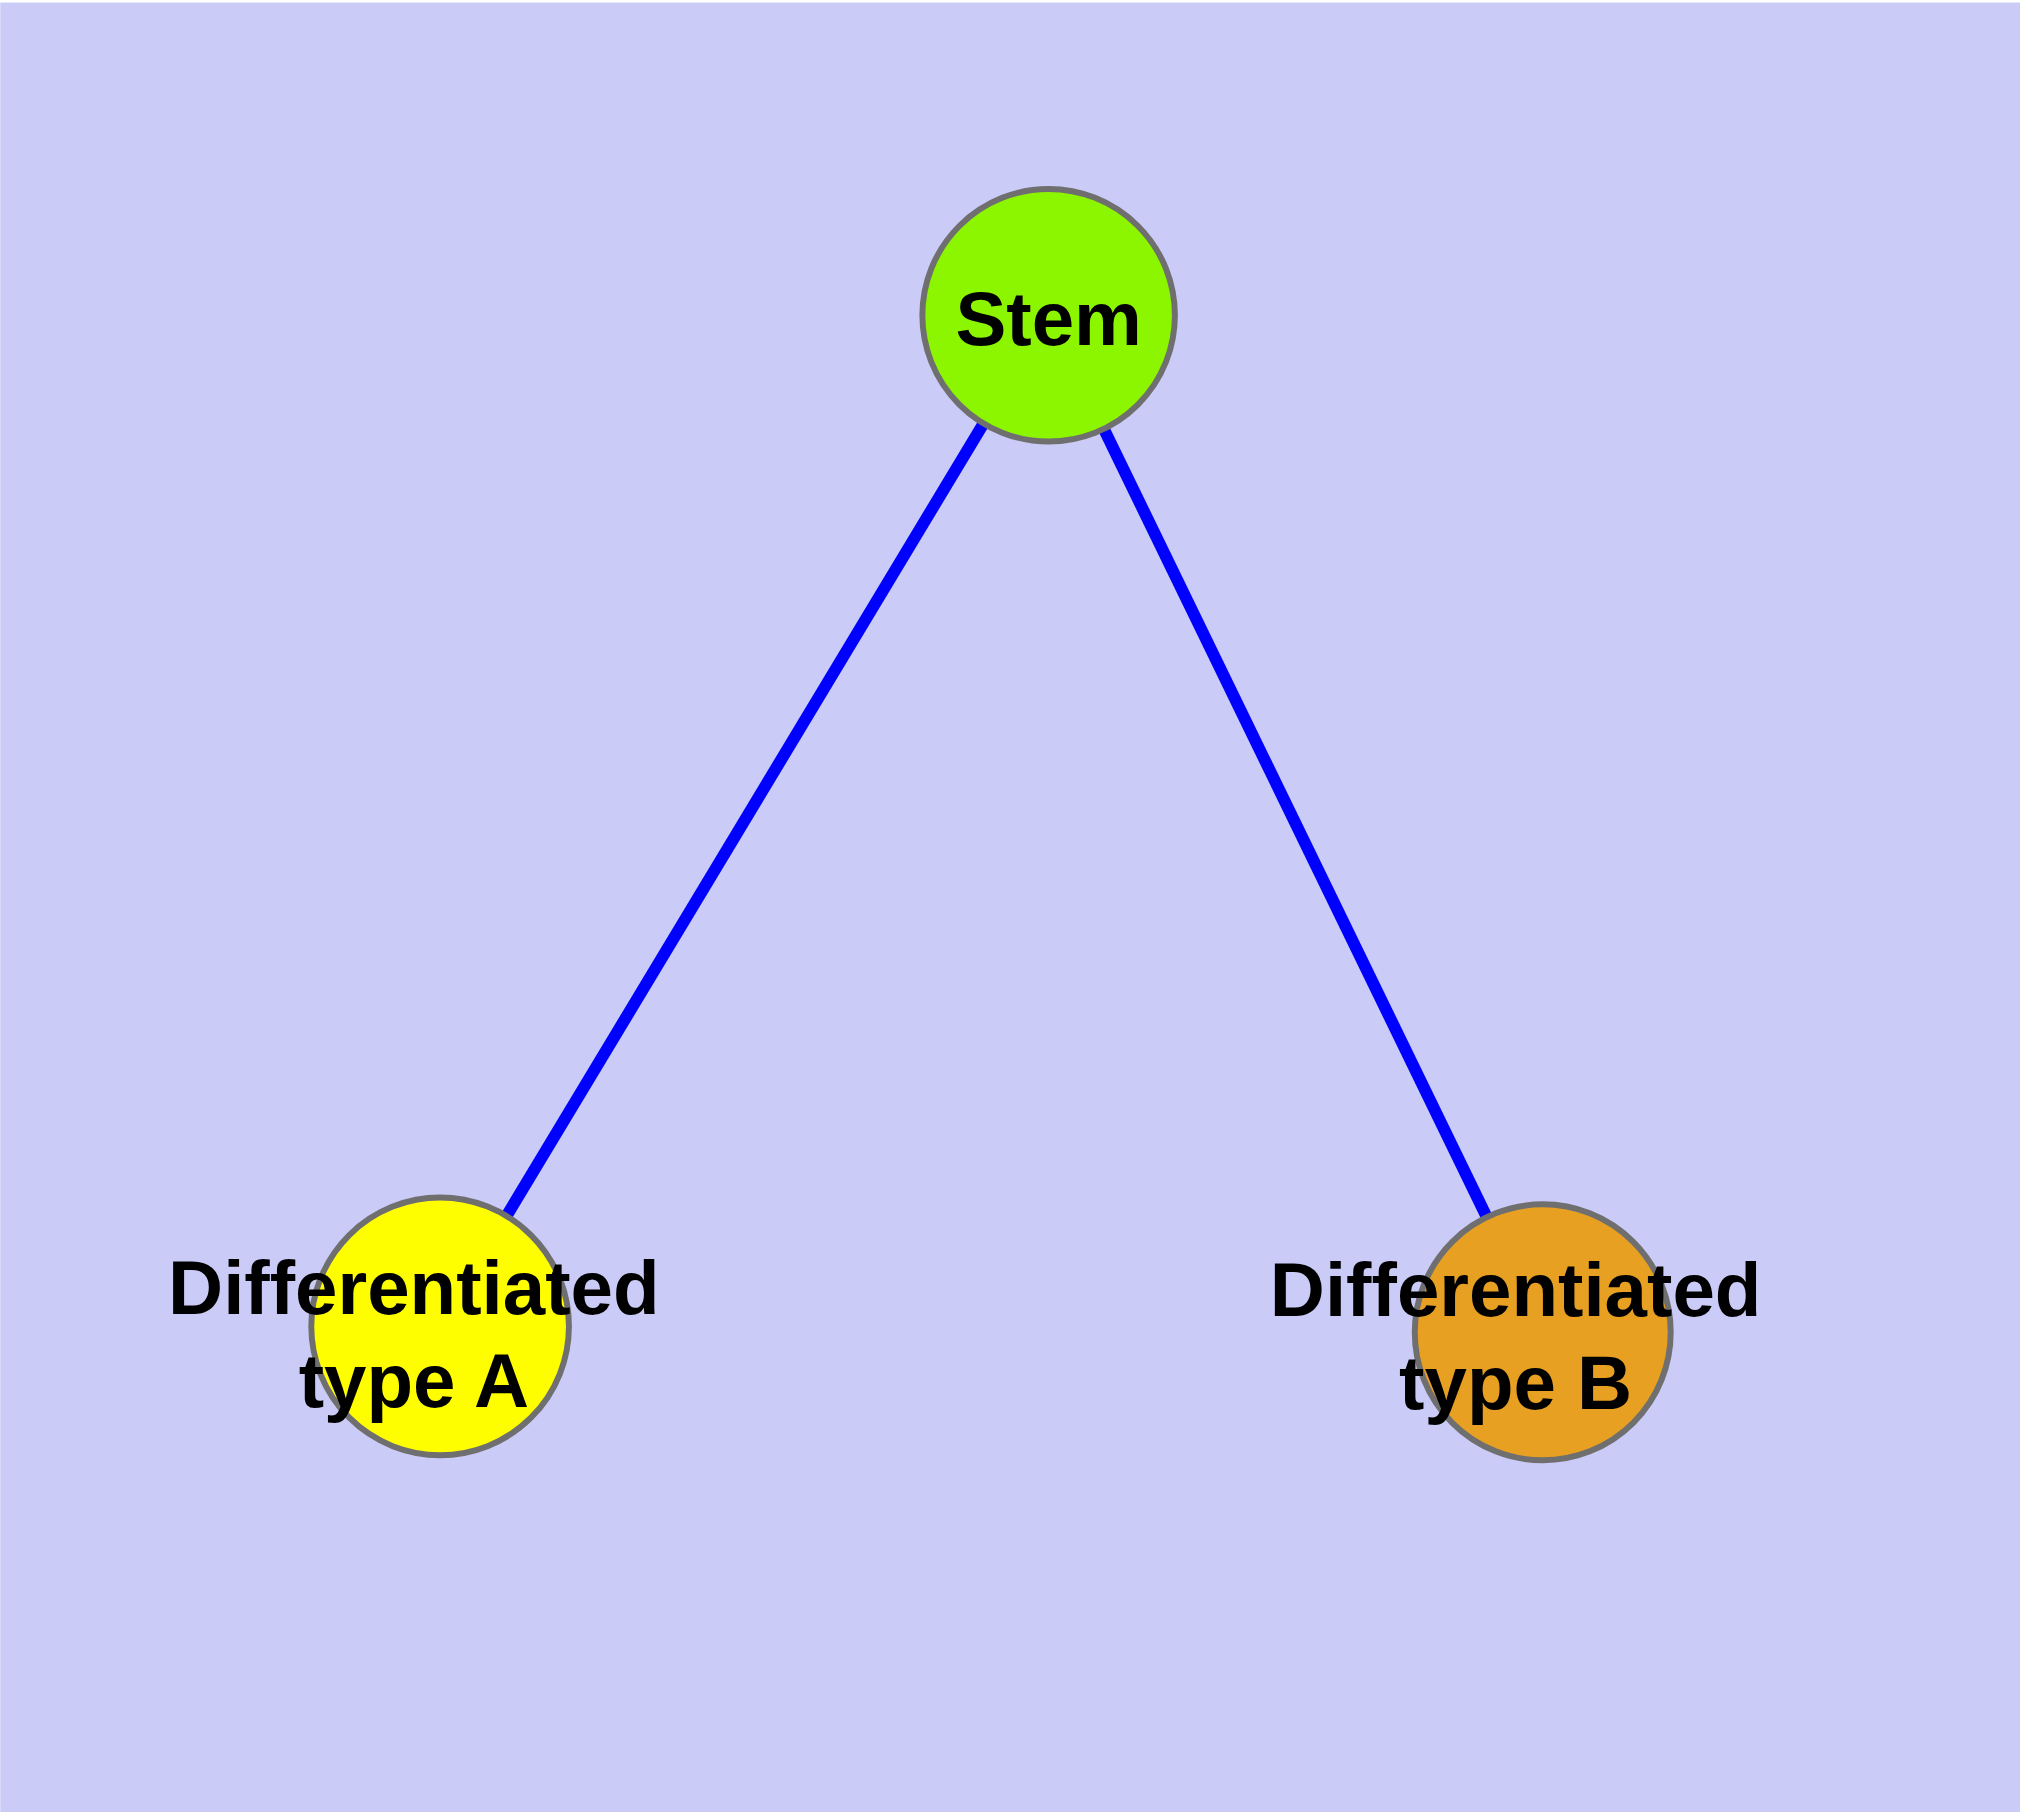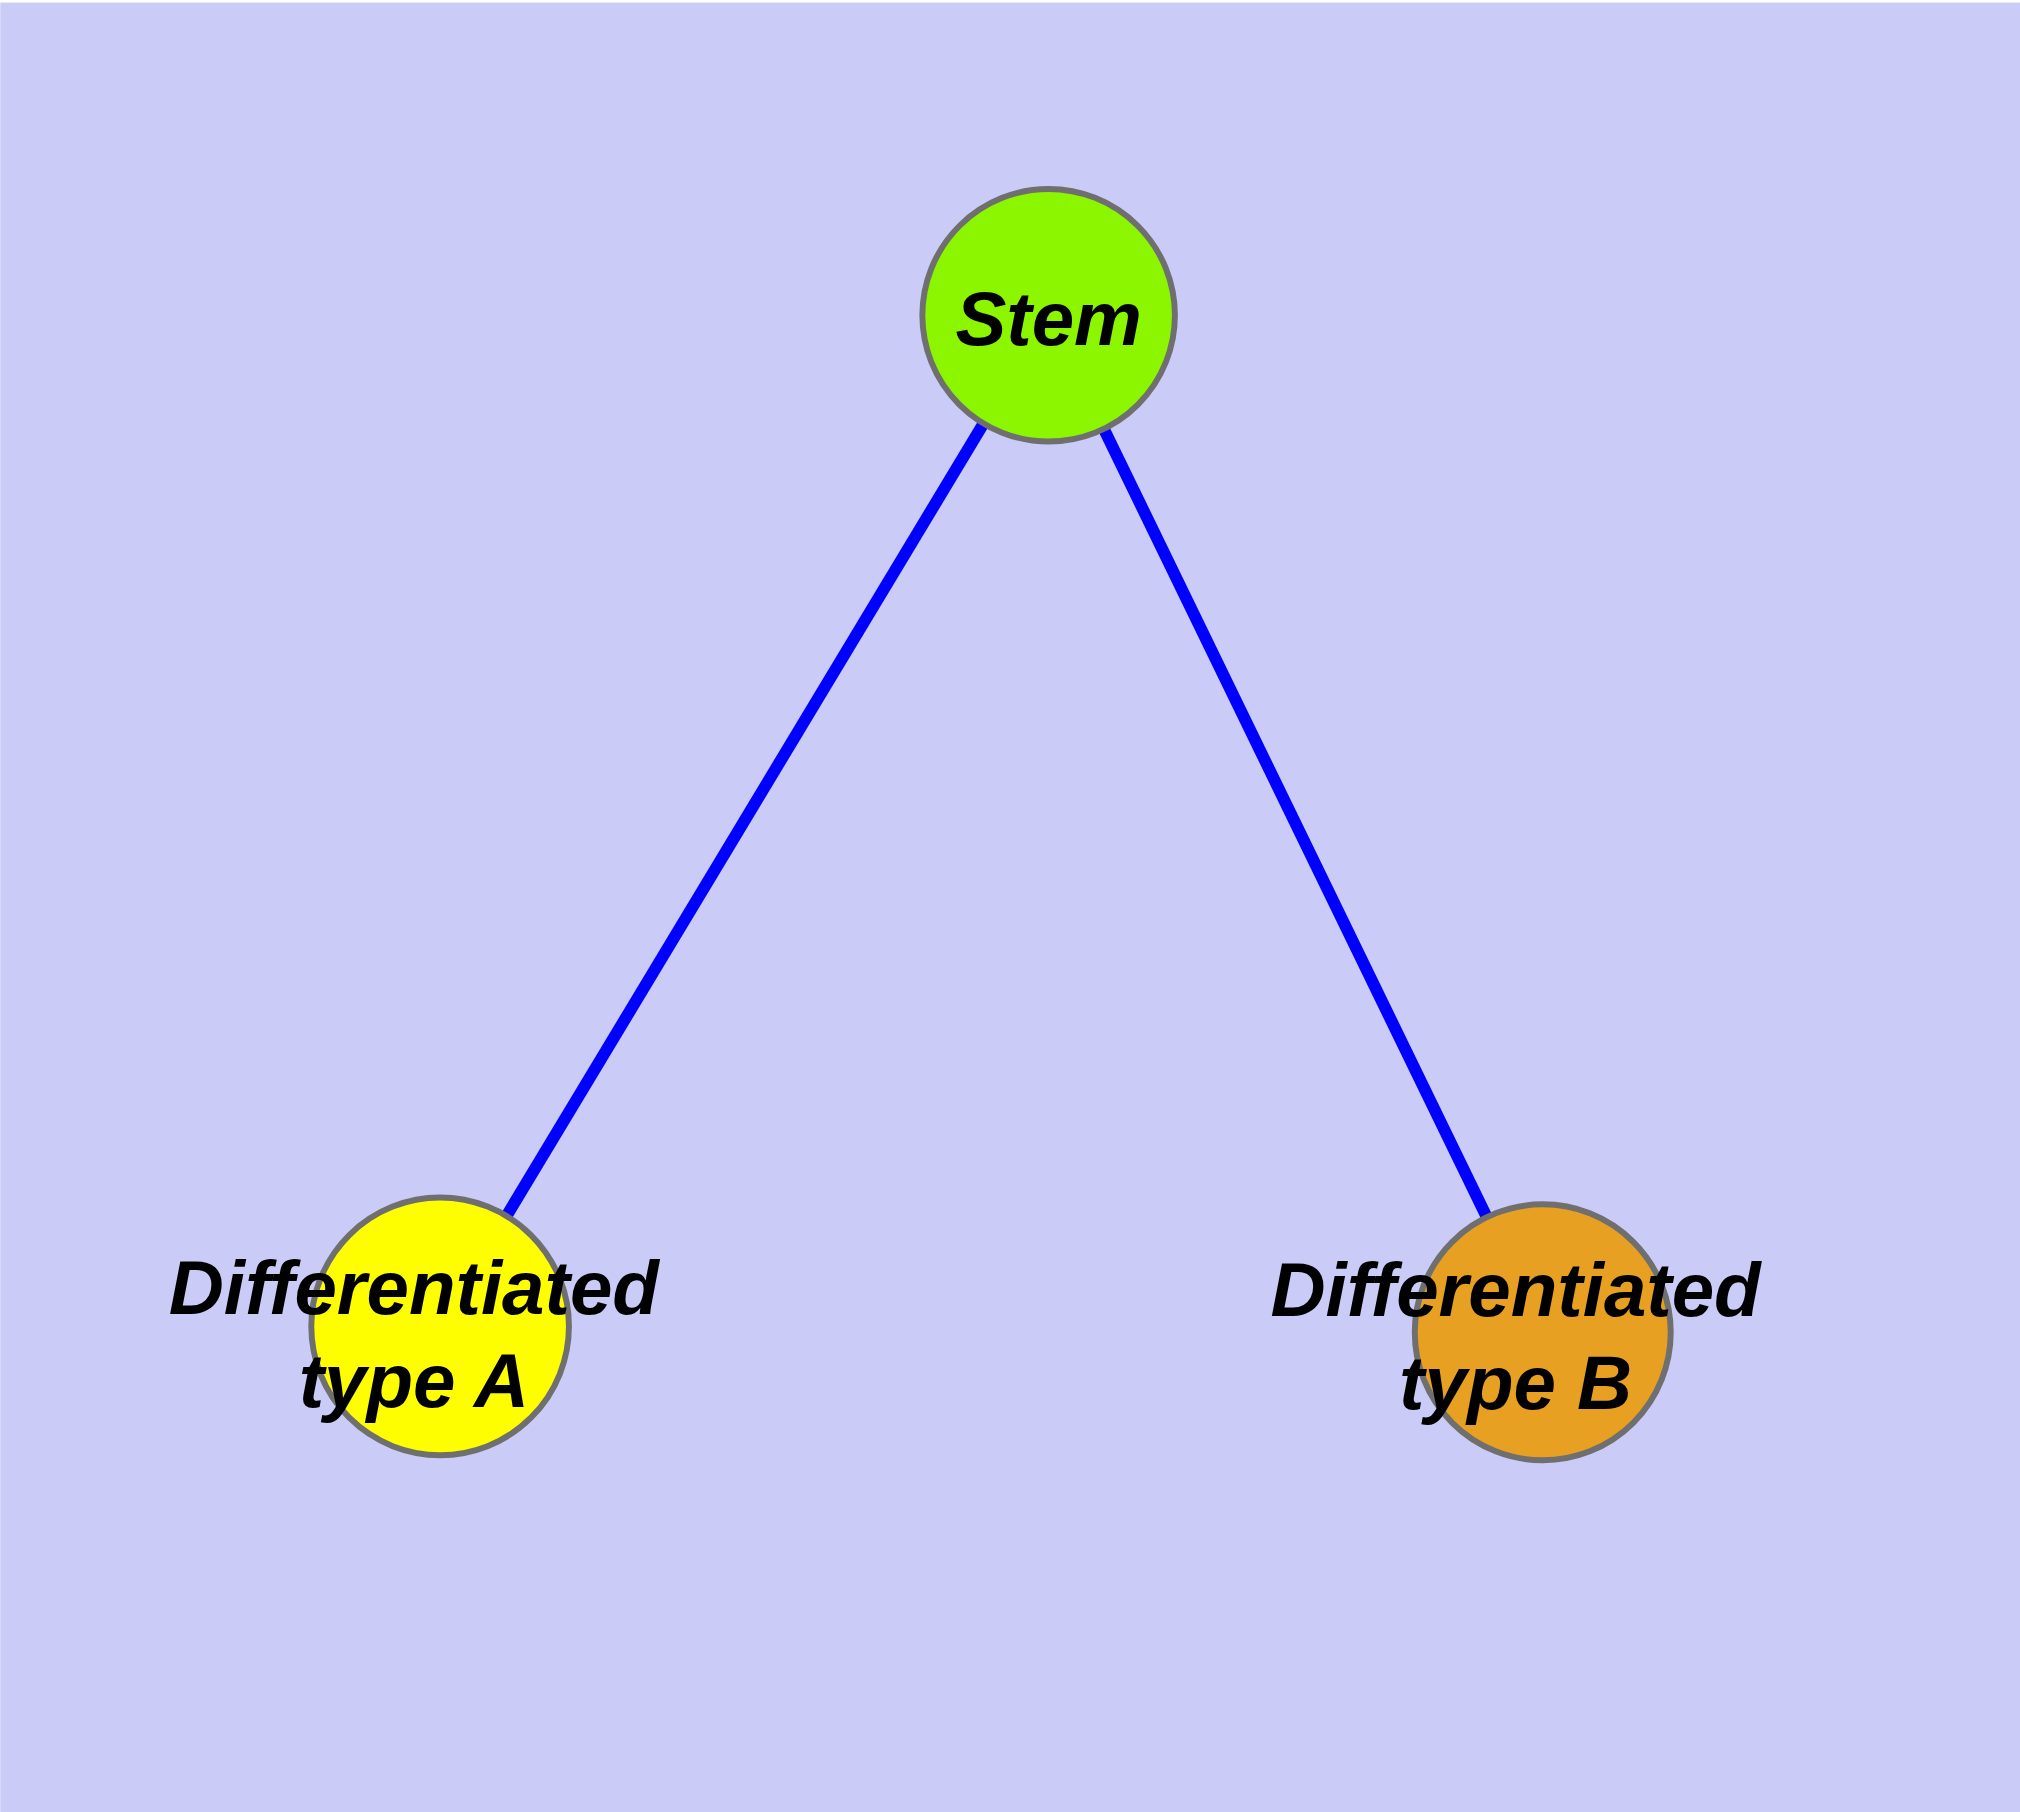--- a/index.html
+++ b/index.html
@@ -7,21 +7,20 @@
     padding: 0;
     background: #ffffff;
     width: 2021px;
     height: 1812px;
     overflow: hidden;
   }
   #stage {
     position: relative;
     width: 1732px;
     height: 1812px;
-    font-style: italic;
   }
   svg { display: block; }
   .edge {
     fill: none;
     stroke-width: 14px;
   }
   .node-circle {
     stroke-width: 7px;
   }
   .node-label {

